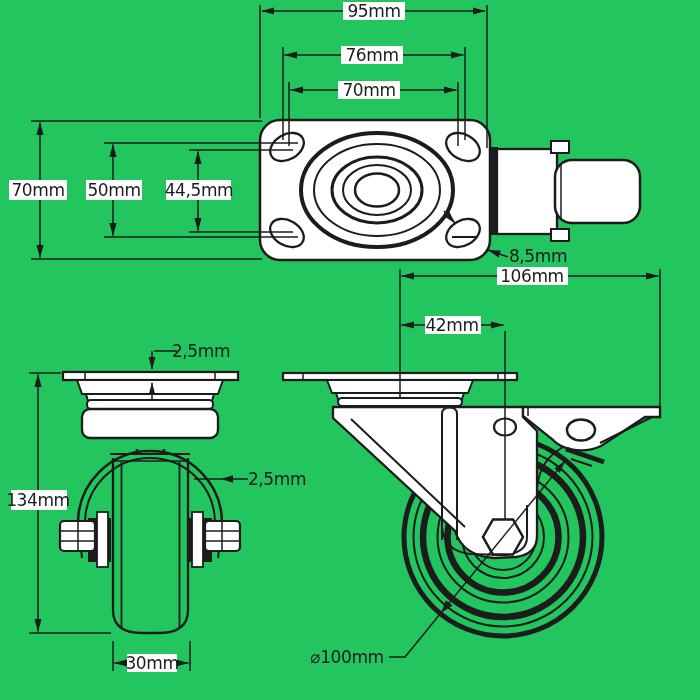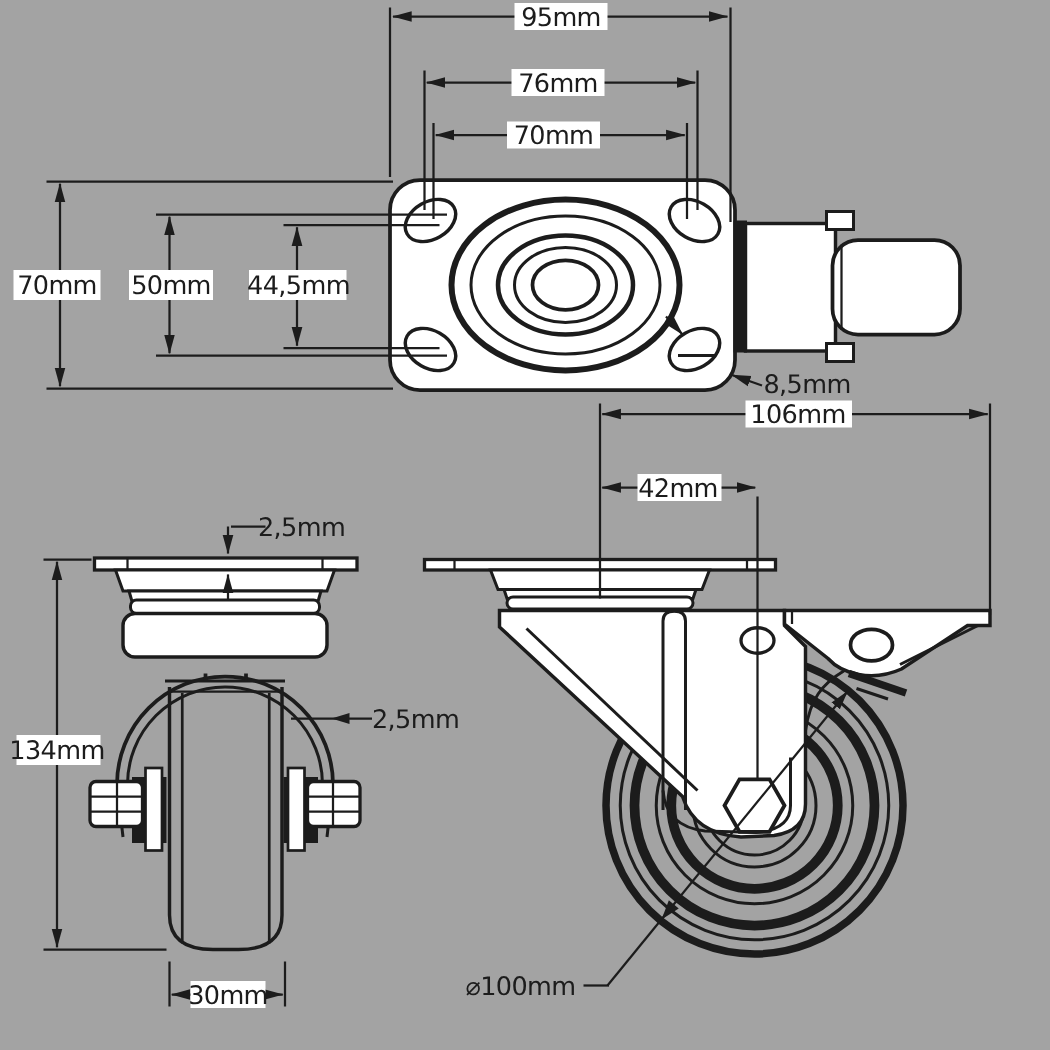--- a/index.html
+++ b/index.html
@@ -1,16 +1,16 @@
 <!DOCTYPE html>
 <html><head>
 <meta charset="utf-8">
 <style>
   html,body{margin:0;padding:0;background:#ffffff;}
-  .stage{position:relative;width:700px;height:700px;background:#a3a3a3;overflow:hidden;
+  .stage{position:relative;width:700px;height:700px;background:#22c55e;overflow:hidden;
          font-family:"DejaVu Sans", sans-serif;}
   svg{display:block;}
   svg text{font-family:"DejaVu Sans","Liberation Sans",sans-serif;font-size:17px;
            letter-spacing:-0.4px;fill:#1c1c1c;}
   .obj{stroke:#1c1c1c;fill:none;}
   .objw{stroke:#1c1c1c;fill:#ffffff;}
   .fill{fill:#1c1c1c;stroke:none;}
   .dim{stroke:#1c1c1c;stroke-width:1.5;fill:none;}
   .gap{fill:#ffffff;stroke:none;}
 </style>

